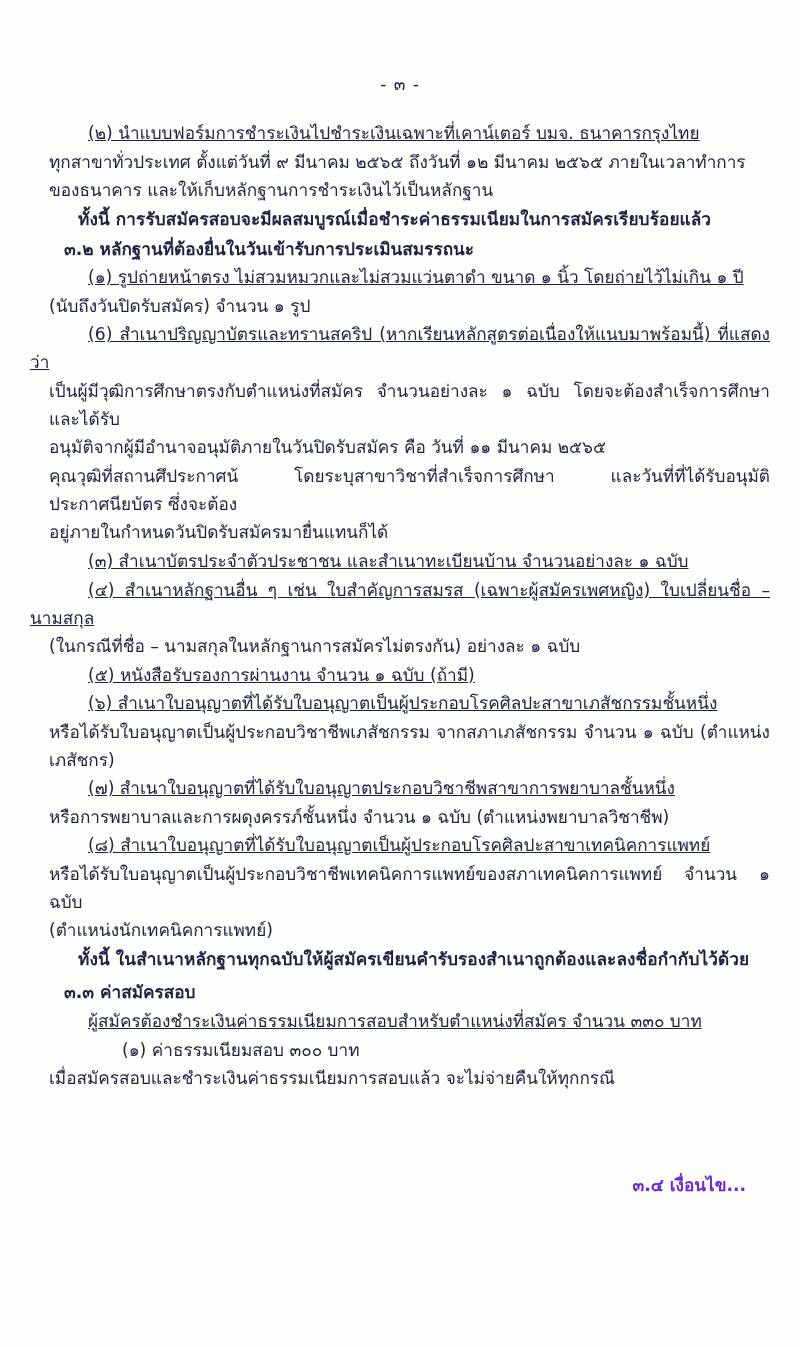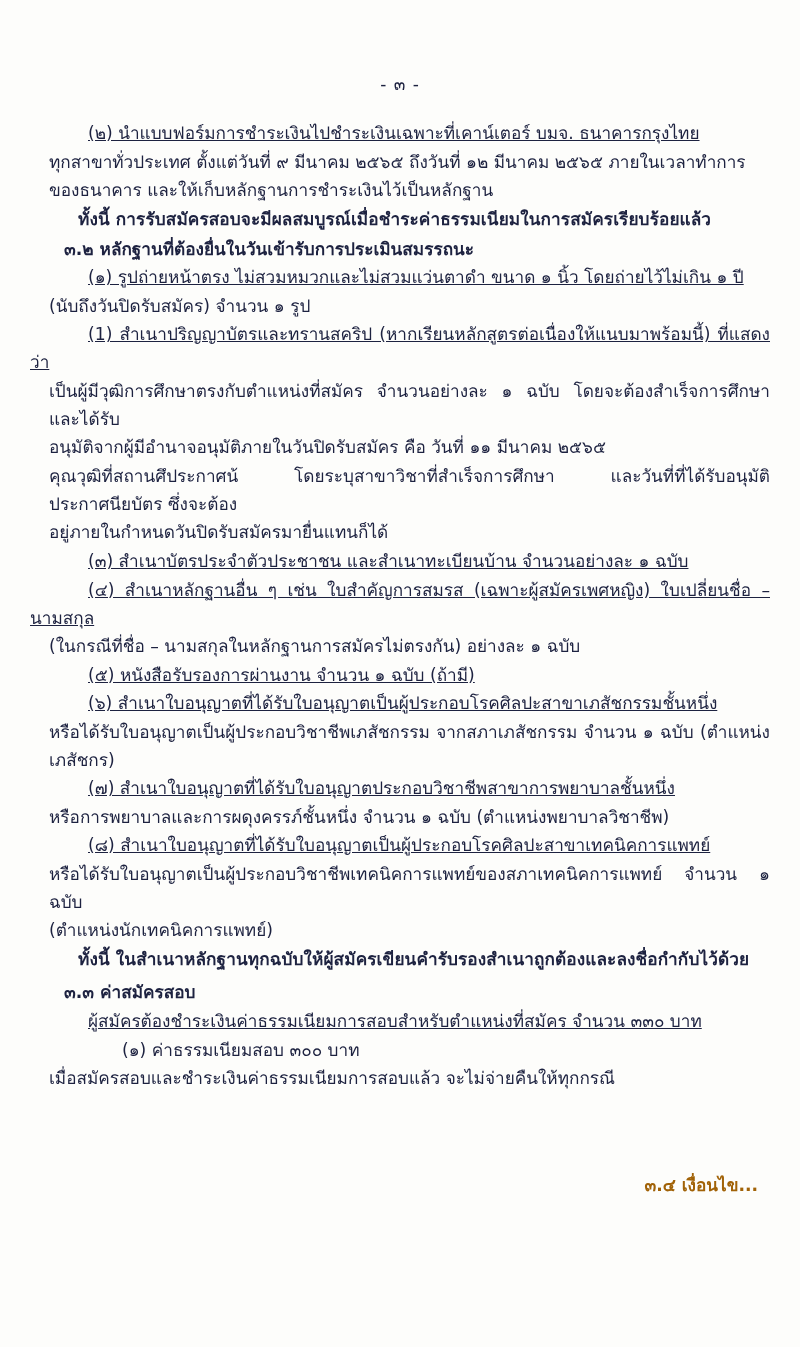--- a/index.html
+++ b/index.html
@@ -49,44 +49,44 @@
     font-weight: 700;
     letter-spacing: 0.1px;
   }
   .section-head {
     font-weight: 700;
     text-indent: 34px;
     margin-top: 2px;
   }
   .footer-note {
     position: absolute;
-    right: 42px;
+    right: 54px;
     bottom: 148px;
     font-size: 17.2px;
-    color: #a16207;
+    color: #6d28d9;
     font-weight: 700;
   }
   .spacer-sm { height: 3px; }
 </style>
 </head>
 <body>
 
 <div class="page">
 
   <div class="page-number">- ๓ -</div>
 
   <div class="body-area">
     <p class="indent1">(๒) นำแบบฟอร์มการชำระเงินไปชำระเงินเฉพาะที่เคาน์เตอร์ บมจ. ธนาคารกรุงไทย</p>
     <p class="noindent">ทุกสาขาทั่วประเทศ ตั้งแต่วันที่ ๙ มีนาคม ๒๕๖๕ ถึงวันที่ ๑๒ มีนาคม ๒๕๖๕ ภายในเวลาทำการ</p>
     <p class="noindent">ของธนาคาร และให้เก็บหลักฐานการชำระเงินไว้เป็นหลักฐาน</p>
     <p class="indent-head bold">ทั้งนี้ การรับสมัครสอบจะมีผลสมบูรณ์เมื่อชำระค่าธรรมเนียมในการสมัครเรียบร้อยแล้ว</p>
     <p class="section-head">๓.๒ หลักฐานที่ต้องยื่นในวันเข้ารับการประเมินสมรรถนะ</p>
     <p class="indent1">(๑) รูปถ่ายหน้าตรง ไม่สวมหมวกและไม่สวมแว่นตาดำ ขนาด ๑ นิ้ว โดยถ่ายไว้ไม่เกิน ๑ ปี</p>
     <p class="noindent">(นับถึงวันปิดรับสมัคร) จำนวน ๑ รูป</p>
-    <p class="indent1">(1) สำเนาปริญญาบัตรและทรานสคริป (หากเรียนหลักสูตรต่อเนื่องให้แนบมาพร้อมนี้) ที่แสดงว่า</p>
+    <p class="indent1">(6) สำเนาปริญญาบัตรและทรานสคริป (หากเรียนหลักสูตรต่อเนื่องให้แนบมาพร้อมนี้) ที่แสดงว่า</p>
     <p class="noindent">เป็นผู้มีวุฒิการศึกษาตรงกับตำแหน่งที่สมัคร จำนวนอย่างละ ๑ ฉบับ โดยจะต้องสำเร็จการศึกษา และได้รับ</p>
     <p class="noindent">อนุมัติจากผู้มีอำนาจอนุมัติภายในวันปิดรับสมัคร คือ วันที่ ๑๑ มีนาคม ๒๕๖๕</p>
     <p class="noindent">คุณวุฒิที่สถานศึประกาศน้ โดยระบุสาขาวิชาที่สำเร็จการศึกษา และวันที่ที่ได้รับอนุมัติประกาศนียบัตร ซึ่งจะต้อง</p>
     <p class="noindent">อยู่ภายในกำหนดวันปิดรับสมัครมายื่นแทนก็ได้</p>
     <p class="indent1">(๓) สำเนาบัตรประจำตัวประชาชน และสำเนาทะเบียนบ้าน จำนวนอย่างละ ๑ ฉบับ</p>
     <p class="indent1">(๔) สำเนาหลักฐานอื่น ๆ เช่น ใบสำคัญการสมรส (เฉพาะผู้สมัครเพศหญิง) ใบเปลี่ยนชื่อ – นามสกุล</p>
     <p class="noindent">(ในกรณีที่ชื่อ – นามสกุลในหลักฐานการสมัครไม่ตรงกัน) อย่างละ ๑ ฉบับ</p>
     <p class="indent1">(๕) หนังสือรับรองการผ่านงาน จำนวน ๑ ฉบับ (ถ้ามี)</p>
     <p class="indent1">(๖) สำเนาใบอนุญาตที่ได้รับใบอนุญาตเป็นผู้ประกอบโรคศิลปะสาขาเภสัชกรรมชั้นหนึ่ง</p>
     <p class="noindent">หรือได้รับใบอนุญาตเป็นผู้ประกอบวิชาชีพเภสัชกรรม จากสภาเภสัชกรรม จำนวน ๑ ฉบับ (ตำแหน่งเภสัชกร)</p>

